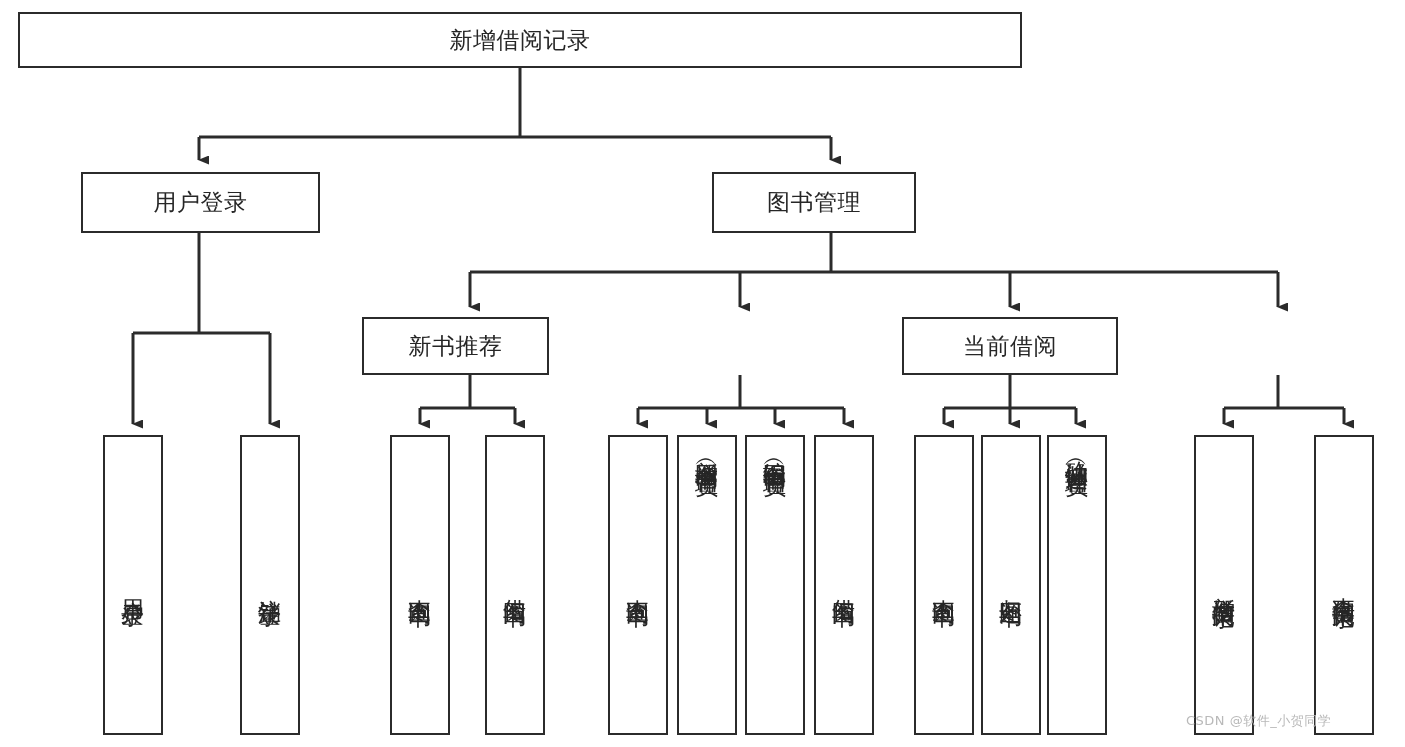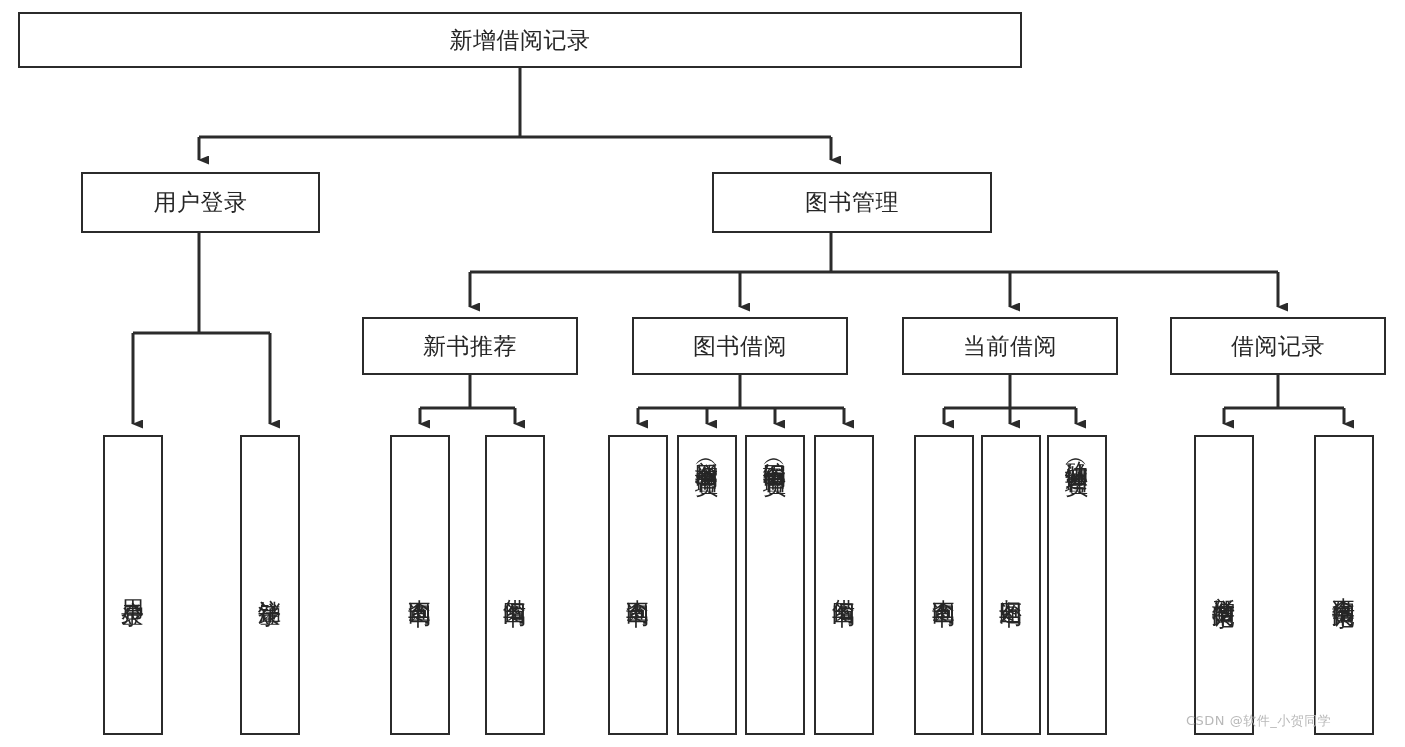--- a/index.html
+++ b/index.html
@@ -140,39 +140,33 @@
   </svg>
 
   <div class="node-box" style="left:18px; top:12px; width:1004px; height:56px;">
     <span class="node-label">新增借阅记录</span>
   </div>
 
   <div class="node-box" style="left:81px; top:172px; width:239px; height:61px;">
     <span class="node-label">用户登录</span>
   </div>
 
-  <div class="node-box" style="left:712px; top:172px; width:280px; height:61px;">
+  <div class="node-box" style="left:712px; top:172px; width:204px; height:61px;">
     <span class="node-label">图书管理</span>
   </div>
 
-  <div class="node-box" style="left:362px; top:317px; width:216px; height:58px;">
+  <div class="node-box" style="left:362px; top:317px; width:187px; height:58px;">
     <span class="node-label">新书推荐</span>
   </div>
 
-  <div class="node-box" style="left:632px; top:317px; width:216px; height:58px;">
-    <span class="node-label">图书借阅</span>
-  </div>
 
   <div class="node-box" style="left:902px; top:317px; width:216px; height:58px;justify-content:center;">
     <span class="node-label">当前借阅</span>
   </div>
 
-  <div class="node-box" style="left:1170px; top:317px; width:216px; height:58px;">
-    <span class="node-label">借阅记录</span>
-  </div>
 
   <div class="node-box vertical centered" style="left:103px; top:435px; width:60px; height:300px;">
     <span class="node-label">用户登录</span>
   </div>
 
   <div class="node-box vertical centered" style="left:240px; top:435px; width:60px; height:300px;">
     <span class="node-label">注销登录</span>
   </div>
 
   <div class="node-box vertical centered" style="left:390px; top:435px; width:60px; height:300px;">

